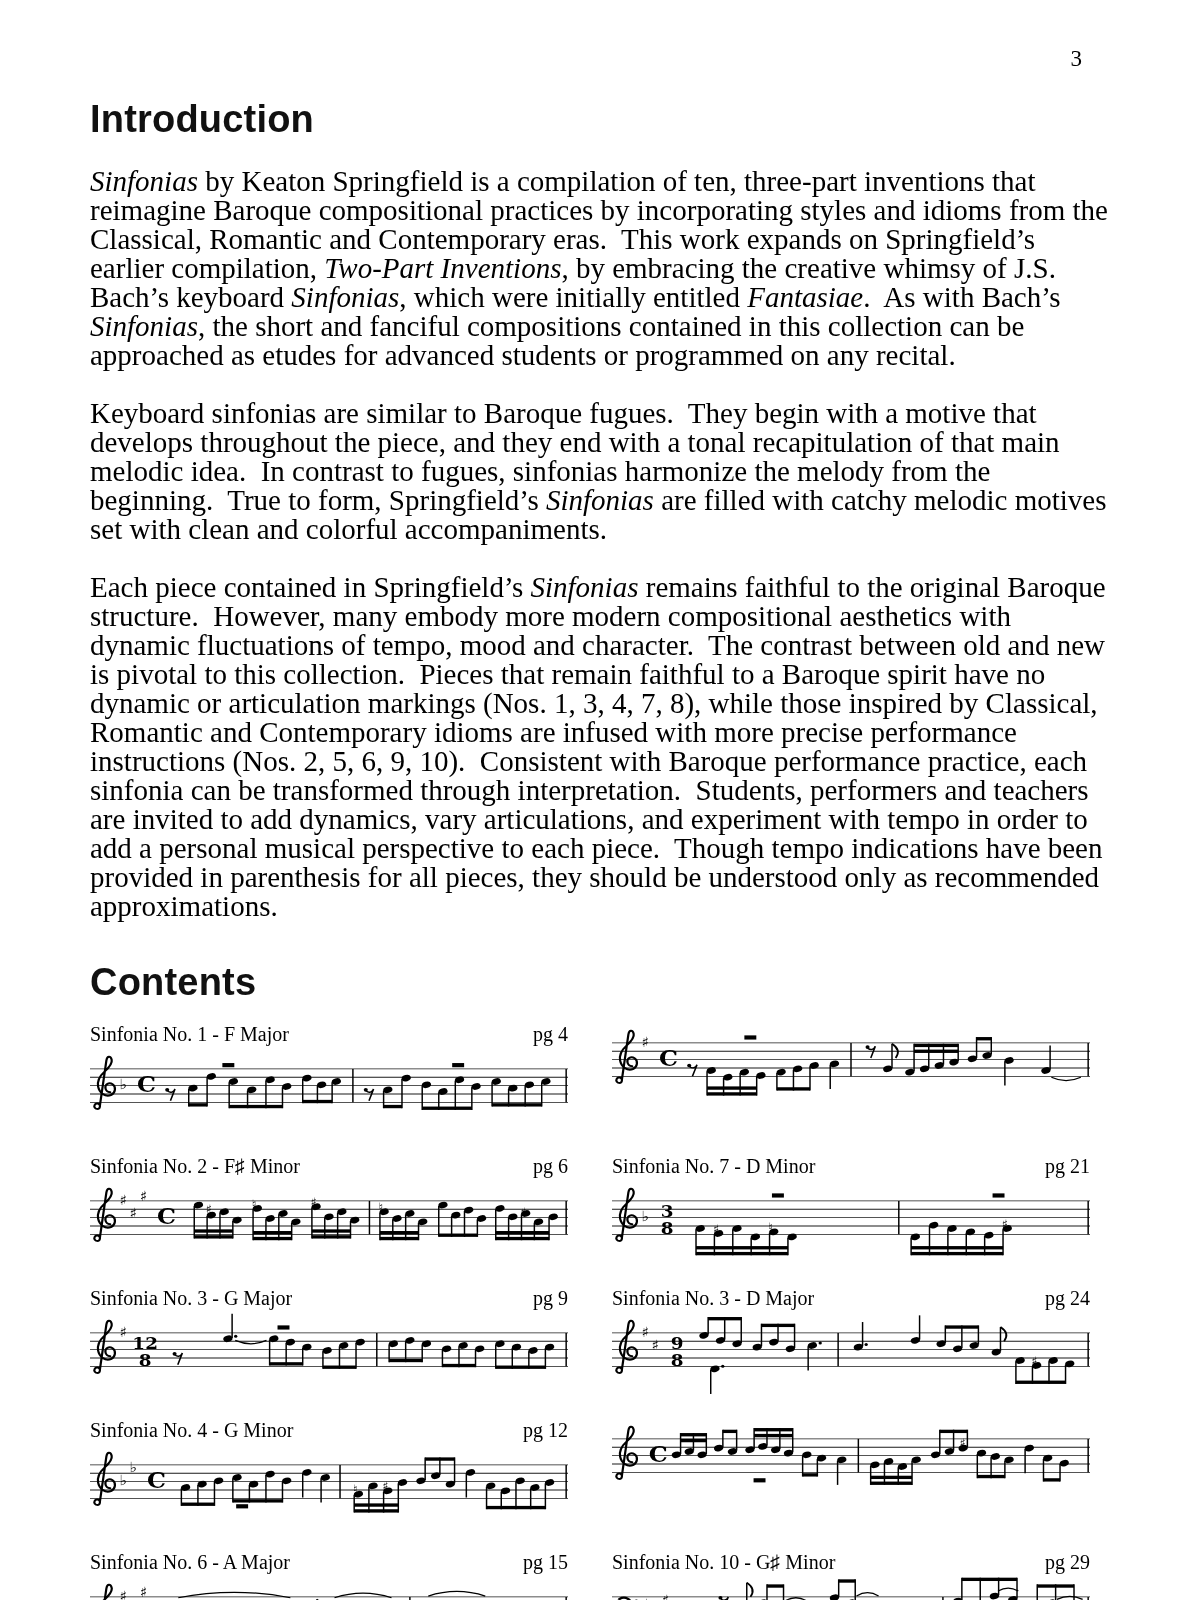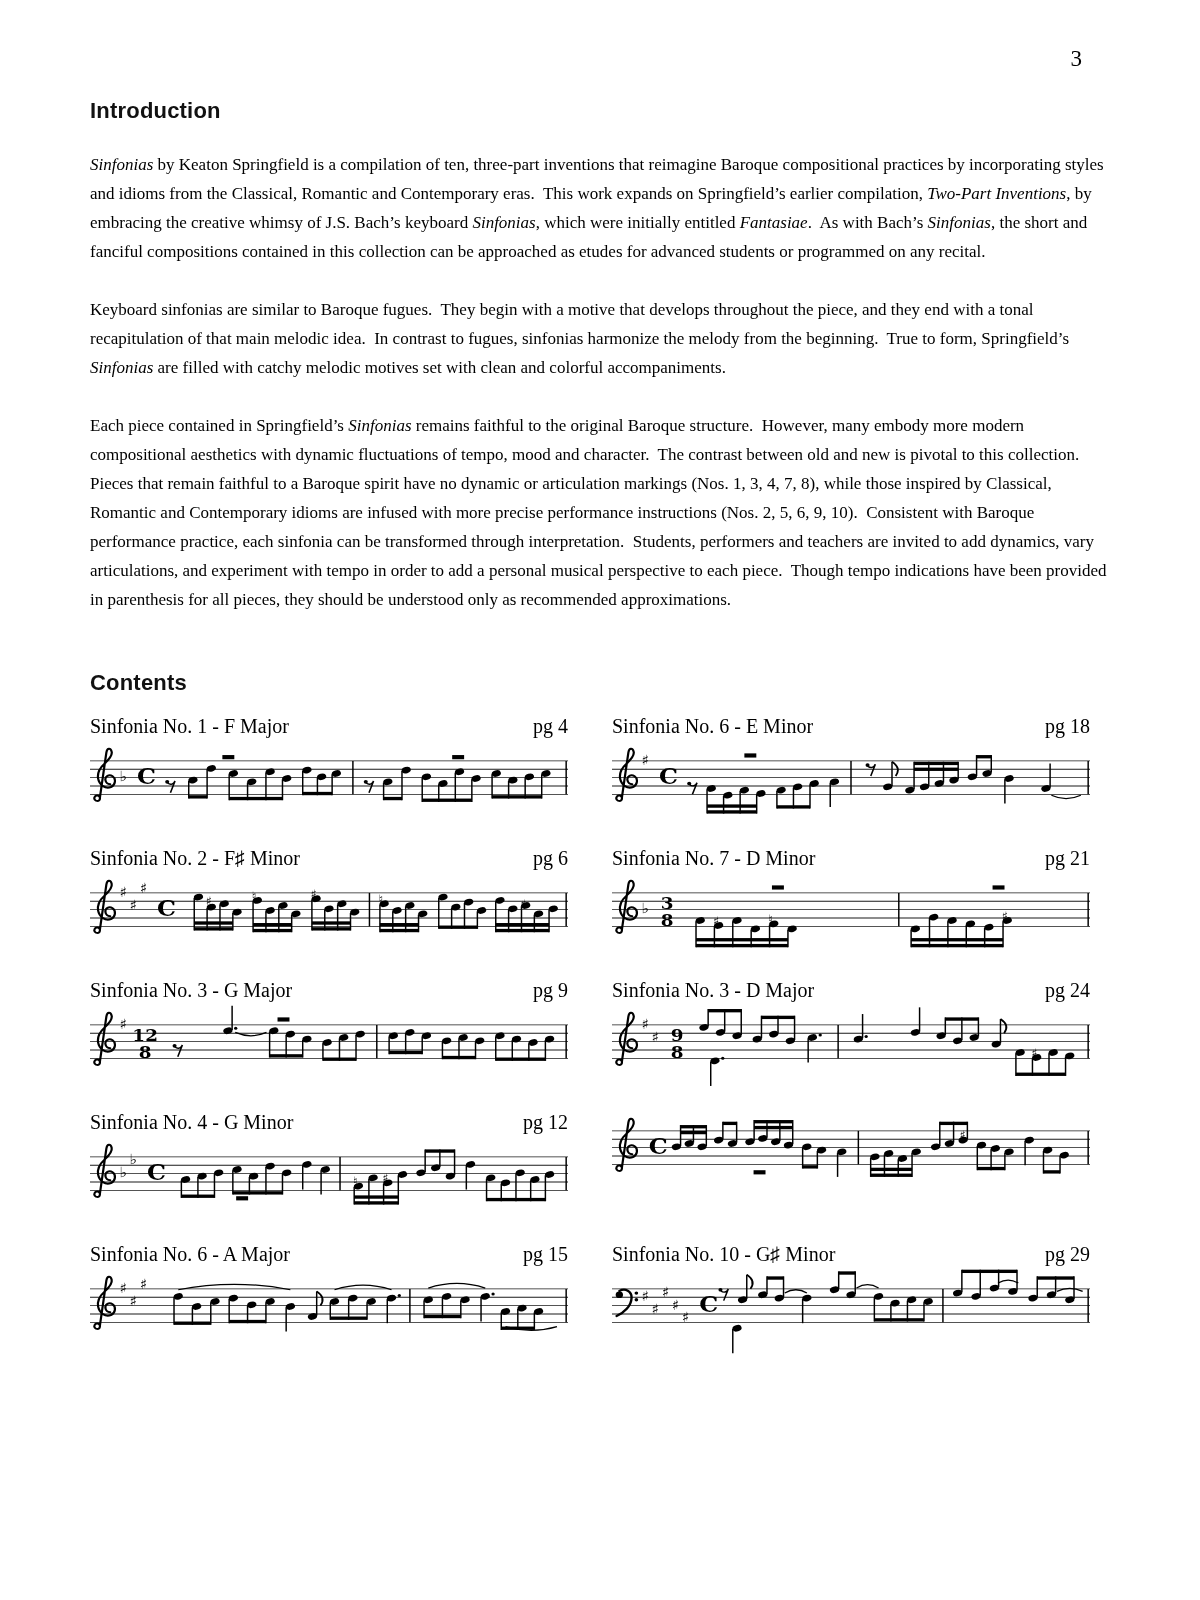--- a/index.html
+++ b/index.html
@@ -1,24 +1,24 @@
 <!DOCTYPE html>
 <html><head>
 <meta charset="utf-8">
 <style>
   html,body{margin:0;padding:0;background:#fff;}
   body{width:1200px;height:1600px;overflow:hidden;color:#000;
        font-family:"Liberation Serif",serif;}
   .sheet{padding:46px 90px 0 90px;width:1020px;}
   .pageno{ text-align:right; font-size:23px; padding-right:28px; height:30px;}
   h1,h2{font-family:"Liberation Sans",sans-serif;font-weight:bold;color:#111;
-        font-size:22px;letter-spacing:.2px;margin:0;}
+        font-size:38px;letter-spacing:.2px;margin:0;}
   h1{margin:22px 0 26px 0;}
-  h2{margin:56px 0 18px 0;}
-  .para{font-size:17px;line-height:29px;margin:0 0 29px 0;white-space:pre-wrap;}
+  h2{margin:40px 0 18px 0;}
+  .para{font-size:29px;line-height:29px;margin:0 0 29px 0;white-space:pre-wrap;}
   .para i{font-style:italic;}
   .toc{display:grid;grid-template-columns:478px 478px;column-gap:44px;row-gap:14px;margin-top:10px;}
   .entry{}
   .entry-head{display:flex;justify-content:space-between;align-items:baseline;
               font-size:20px;line-height:24px;margin-bottom:2px;}
   .entry-head .pg{font-size:20px;}
   .excerpt-box{width:100%;height:92px;}
   .excerpt-box svg{width:100%;height:92px;display:block;}
 </style>
 </head>
@@ -105,24 +105,20 @@
               <line x1="473.4" y1="45" x2="473.4" y2="70" stroke="#000" stroke-width="1.6"></line>
               <ellipse cx="496" cy="40" rx="5.1" ry="3.8" transform="rotate(-18 496 40)" fill="#000"></ellipse>
               <line x1="491.4" y1="41" x2="491.4" y2="70" stroke="#000" stroke-width="1.6"></line>
               <rect x="437.4" y="66" width="54" height="4" fill="#000"></rect>
             </g>
           </svg>
         </div>
   </div>
 
   <div class="entry">
-    <div class="entry-head">
-      <span class="ttl">Sinfonia No. 6 - E Minor</span>
-      <span class="pg">pg 18</span>
-    </div>
     <div class="excerpt-box">
           <svg viewBox="0 0 520 110" preserveAspectRatio="none">
             <g>
               <line x1="0" y1="25" x2="520" y2="25" stroke="#1a1a1a" stroke-width="1.1"></line>
               <line x1="0" y1="35" x2="520" y2="35" stroke="#1a1a1a" stroke-width="1.1"></line>
               <line x1="0" y1="45" x2="520" y2="45" stroke="#1a1a1a" stroke-width="1.1"></line>
               <line x1="0" y1="55" x2="520" y2="55" stroke="#1a1a1a" stroke-width="1.1"></line>
               <line x1="0" y1="65" x2="520" y2="65" stroke="#1a1a1a" stroke-width="1.1"></line>
             </g>
             <line x1="260" y1="25" x2="260" y2="65" stroke="#000" stroke-width="1.6"></line>

